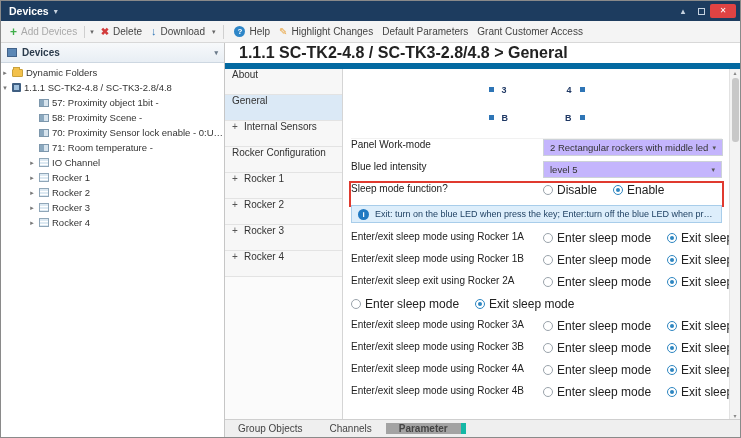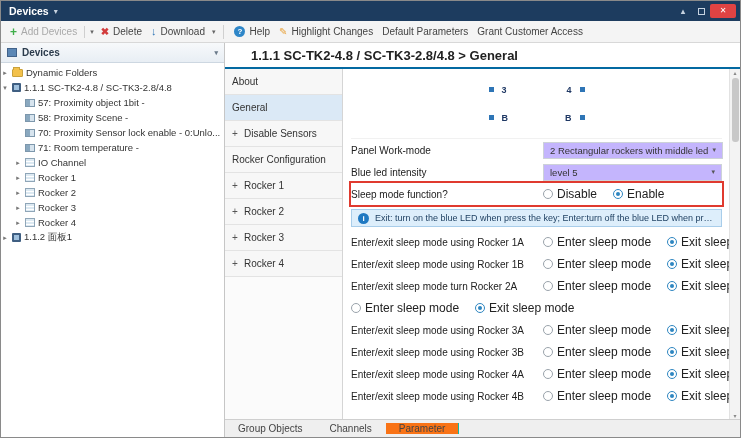--- a/index.html
+++ b/index.html
@@ -43,58 +43,58 @@
   .tree-panel { width:224px; border-right:1px solid #c6c6c6; display:flex;
                 flex-direction:column; background:#fff; flex-shrink:0; }
   .tree-head { height:20px; background:linear-gradient(#f7f9fb,#e8eef4);
                border-bottom:1px solid #cdd7e1; display:flex; align-items:center;
                gap:5px; padding:0 6px; font-size:10px; font-weight:bold; color:#2b3b4c; }
   .th-ic { width:10px; height:9px; background:#5b87b5; border:1px solid #41628a; }
   .th-caret { margin-left:auto; font-size:7px; color:#6a7a8a; }
   .tree-body { flex:1; overflow:hidden; padding-top:2px; }
   .ti { height:15px; display:flex; align-items:center; gap:3px; padding-left:0;
         font-size:9.5px; color:#333; white-space:nowrap; cursor:default; }
-  .ti.lvl1 { padding-left:13px; }
+  .ti.lvl1 { padding-left:27px; }
   .ti .arr { width:8px; font-size:7px; color:#777; text-align:center; flex-shrink:0; }
   .ti .lbl { overflow:hidden; text-overflow:ellipsis; }
   .ic { display:inline-block; flex-shrink:0; }
   .ic.folder { width:11px; height:8px; background:#f3c14b; border:1px solid #caa23c;
                border-radius:1px; position:relative; }
   .ic.folder::before { content:""; position:absolute; top:-3px; left:0; width:5px; height:2px;
                        background:#f3c14b; border:1px solid #caa23c; border-bottom:none; }
   .ic.device { width:9px; height:9px; background:#3f5f82; border-radius:1px; position:relative; }
   .ic.device::after { content:""; position:absolute; inset:2px; background:#9fc0dd; }
   .ic.obj { width:10px; height:8px; border:1px solid #7d97ac;
             background:linear-gradient(to right,#8aa8bf 50%,#d7e4ee 50%); }
   .ic.chan { width:10px; height:9px; border:1px solid #8fa6b8;
              background:repeating-linear-gradient(#dce9f2 0 2px,#fff 2px 3px); }
   .ti.red-sel { box-shadow:0 0 0 2px #e03a2f; }
 
   
   .content { flex:1; display:flex; flex-direction:column; min-width:0; }
-  .breadcrumb { height:26px; display:flex; align-items:center; padding-left:26px;
-                font-size:13px; font-weight:bold; color:#222;
-                border-bottom:2px solid #0369a1; flex-shrink:0; }
+  .breadcrumb { height:26px; display:flex; align-items:center; padding-left:14px;
+                font-size:16px; font-weight:bold; color:#222;
+                border-bottom:6px solid #0369a1; flex-shrink:0; }
   .body { flex:1; display:flex; min-height:0; }
 
   .menu { width:118px; background:#fbfbfb; border-right:1px solid #d5d5d5; flex-shrink:0; }
-  .mi { height:26px; border-bottom:1px solid #e3e3e3; display:flex; align-items:center;
+  .mi { height:26px; border-bottom:1px solid #e3e3e3; display:flex; 
         gap:4px; padding:0 7px; font-size:10px; color:#333; background:#f7f7f7; cursor:default; }
   .mi.selected { background:#dbe9f6; }
   .mi-plus { font-size:10px; color:#555; width:8px; }
 
   .params { flex:1; position:relative; padding:0 18px 0 8px; min-width:0; background:#fff; }
   .preview-row { height:70px; display:flex; align-items:center; justify-content:center;
                  border-bottom:1px solid #f1f1f1; }
   .preview-box { width:96px; display:flex; flex-direction:column; gap:18px; }
   .pv-row { display:flex; justify-content:space-between; }
   .pv-cell { display:flex; align-items:center; gap:8px; font-size:9px; font-weight:bold; color:#1f3864; }
   .sq { width:5px; height:5px; background:#2e75b6; }
 
-  .prow { display:flex; align-items:center; height:22px; }
+  .prow { display:flex; align-items:flex-start; height:22px; }
   .plabel { width:192px; flex-shrink:0; font-size:10px; color:#222; white-space:nowrap;
             overflow:hidden; text-overflow:ellipsis; }
   .select { width:188px; height:17px; background:#c4b5fd; border:1px solid #cdd2d8;
             display:flex; align-items:center; justify-content:space-between;
             padding:0 6px; font-size:9.5px; color:#333; cursor:default; white-space:nowrap; }
   .sel-caret { font-size:7px; color:#555; margin-left:4px; }
   .radios { display:flex; gap:16px; align-items:center; }
   .ropt { display:flex; align-items:center; gap:4px; cursor:default; }
   .radio { width:10px; height:10px; border:1px solid #9aa3ab; border-radius:50%;
            background:#fff; display:inline-block; flex-shrink:0; }
@@ -115,21 +115,21 @@
 
   .vscroll { position:absolute; top:0; right:0; bottom:0; width:11px; background:#f3f3f3;
              border-left:1px solid #e2e2e2; display:flex; flex-direction:column;
              align-items:center; font-size:6px; color:#888; }
   .sb-thumb { width:7px; height:64px; background:#c8c8c8; border-radius:3px; margin-top:2px; }
   .sb-fill { flex:1; }
 
   .tabs { height:18px; background:#efefef; border-top:1px solid #cfcfcf; display:flex;
           align-items:center; font-size:10px; color:#444; flex-shrink:0; }
   .tab { display:flex; align-items:center; padding:0 13px; cursor:default; }
-  .tab.active { background:#f97316; border-right:1px solid #14b8a6; }
+  .tab.active { background:#a3a3a3; border-right:5px solid #14b8a6;font-weight:bold; }
   .tab-sep { width:1px; background:#bdbdbd; transform:skewX(-20deg); margin:2px 0; }
 </style>
 </head>
 <body>
 
 <div class="window">
 
   <div class="titlebar">
     <span class="tb-title">Devices</span>
     <span class="tb-caret">▾</span>
@@ -231,43 +231,38 @@
         <div class="ti lvl1">
           <span class="arr">▸</span>
           <span class="ic chan"></span>
           <span class="lbl">Rocker 3</span>
         </div>
         <div class="ti lvl1">
           <span class="arr">▸</span>
           <span class="ic chan"></span>
           <span class="lbl">Rocker 4</span>
         </div>
-        <div class="ti">
-          <span class="arr">▸</span>
-          <span class="ic device"></span>
-          <span class="lbl">1.1.2 面板1</span>
-        </div>
       </div>
     </div>
 
     <div class="content">
       <div class="breadcrumb">1.1.1 SC-TK2-4.8 / SC-TK3-2.8/4.8 &gt; General</div>
 
       <div class="body">
 
         <div class="menu">
           <div class="mi">
             <span>About</span>
           </div>
           <div class="mi selected">
             <span>General</span>
           </div>
           <div class="mi">
             <span class="mi-plus">+</span>
-            <span>Disable Sensors</span>
+            <span>Internal Sensors</span>
           </div>
           <div class="mi">
             <span>Rocker Configuration</span>
           </div>
           <div class="mi">
             <span class="mi-plus">+</span>
             <span>Rocker 1</span>
           </div>
           <div class="mi">
             <span class="mi-plus">+</span>
@@ -369,21 +364,21 @@
                 <span class="rlbl">Enter sleep mode</span>
               </span>
               <span class="ropt">
                 <span class="radio checked"></span>
                 <span class="rlbl">Exit sleep mode</span>
               </span>
             </span>
           </div>
 
           <div class="prow">
-            <span class="plabel">Enter/exit sleep mode turn Rocker 2A</span>
+            <span class="plabel">Enter/exit sleep exit using Rocker 2A</span>
             <span class="radios">
               <span class="ropt">
                 <span class="radio"></span>
                 <span class="rlbl">Enter sleep mode</span>
               </span>
               <span class="ropt">
                 <span class="radio checked"></span>
                 <span class="rlbl">Exit sleep mode</span>
               </span>
             </span>

